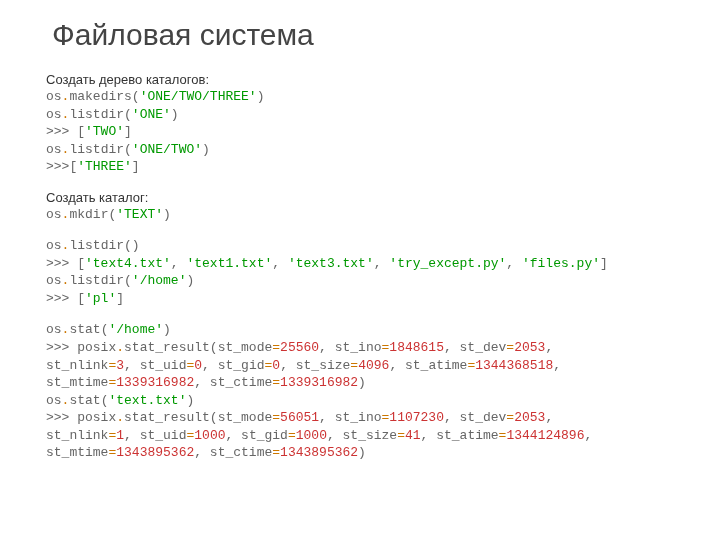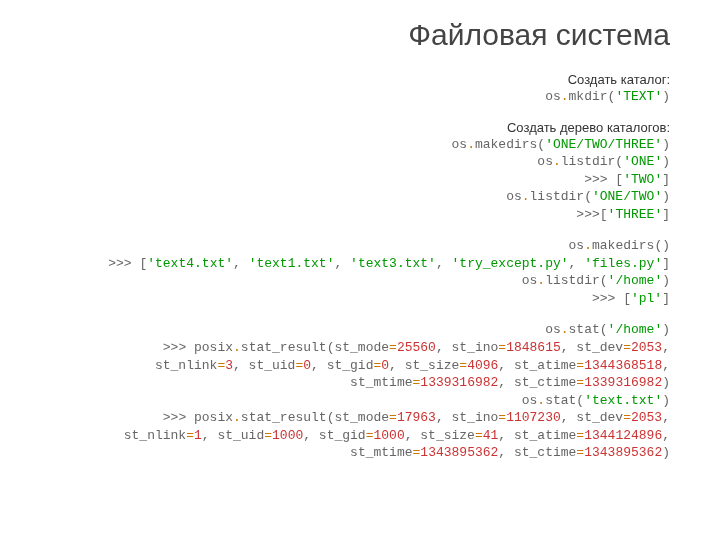--- a/index.html
+++ b/index.html
@@ -6,22 +6,21 @@
     margin: 0;
     padding: 0;
     width: 720px;
     height: 540px;
     background: #ffffff;
     font-family: Arial, Helvetica, sans-serif;
     color: #333;
     overflow: hidden;
   }
   .slide {
-    padding: 18px 50px 0 64px;
-    text-align: right;
+    padding: 18px 50px 0 46px;
   }
   h1 {
     font-size: 30px;
     font-weight: 400;
     color: #444;
     margin: 0 0 20px 6px;
   }
   .block {
     margin-bottom: 14px;
   }
@@ -43,43 +42,43 @@
   .n { color: #cc3333; }   
   .p { color: #666; }      
 </style>
 </head>
 <body>
 
 <div class="slide">
   <h1>Файловая система</h1>
 
   <div class="block">
-    <div class="heading">Создать каталог:</div>
-    <pre><span class="p">os</span><span class="m">.</span><span class="p">mkdir(</span><span class="s">'TEXT'</span><span class="p">)</span></pre>
-  </div>
-
-  <div class="block">
     <div class="heading">Создать дерево каталогов:</div>
     <pre><span class="p">os</span><span class="m">.</span><span class="p">makedirs(</span><span class="s">'ONE/TWO/THREE'</span><span class="p">)</span>
 <span class="p">os</span><span class="m">.</span><span class="p">listdir(</span><span class="s">'ONE'</span><span class="p">)</span>
 <span class="p">&gt;&gt;&gt; [</span><span class="s">'TWO'</span><span class="p">]</span>
 <span class="p">os</span><span class="m">.</span><span class="p">listdir(</span><span class="s">'ONE/TWO'</span><span class="p">)</span>
 <span class="p">&gt;&gt;&gt;[</span><span class="s">'THREE'</span><span class="p">]</span></pre>
   </div>
 
   <div class="block">
-    <pre><span class="p">os</span><span class="m">.</span><span class="p">makedirs()</span>
+    <div class="heading">Создать каталог:</div>
+    <pre><span class="p">os</span><span class="m">.</span><span class="p">mkdir(</span><span class="s">'TEXT'</span><span class="p">)</span></pre>
+  </div>
+
+  <div class="block">
+    <pre><span class="p">os</span><span class="m">.</span><span class="p">listdir()</span>
 <span class="p">&gt;&gt;&gt; [</span><span class="s">'text4.txt'</span><span class="p">, </span><span class="s">'text1.txt'</span><span class="p">, </span><span class="s">'text3.txt'</span><span class="p">, </span><span class="s">'try_except.py'</span><span class="p">, </span><span class="s">'files.py'</span><span class="p">]</span>
 <span class="p">os</span><span class="m">.</span><span class="p">listdir(</span><span class="s">'/home'</span><span class="p">)</span>
 <span class="p">&gt;&gt;&gt; [</span><span class="s">'pl'</span><span class="p">]</span></pre>
   </div>
 
   <div class="block">
     <pre><span class="p">os</span><span class="m">.</span><span class="p">stat(</span><span class="s">'/home'</span><span class="p">)</span>
 <span class="p">&gt;&gt;&gt; posix</span><span class="m">.</span><span class="p">stat_result(st_mode</span><span class="m">=</span><span class="n">25560</span><span class="p">, st_ino</span><span class="m">=</span><span class="n">1848615</span><span class="p">, st_dev</span><span class="m">=</span><span class="n">2053</span><span class="p">,</span>
 <span class="p">st_nlink</span><span class="m">=</span><span class="n">3</span><span class="p">, st_uid</span><span class="m">=</span><span class="n">0</span><span class="p">, st_gid</span><span class="m">=</span><span class="n">0</span><span class="p">, st_size</span><span class="m">=</span><span class="n">4096</span><span class="p">, st_atime</span><span class="m">=</span><span class="n">1344368518</span><span class="p">,</span>
 <span class="p">st_mtime</span><span class="m">=</span><span class="n">1339316982</span><span class="p">, st_ctime</span><span class="m">=</span><span class="n">1339316982</span><span class="p">)</span>
 <span class="p">os</span><span class="m">.</span><span class="p">stat(</span><span class="s">'text.txt'</span><span class="p">)</span>
-<span class="p">&gt;&gt;&gt; posix</span><span class="m">.</span><span class="p">stat_result(st_mode</span><span class="m">=</span><span class="n">17963</span><span class="p">, st_ino</span><span class="m">=</span><span class="n">1107230</span><span class="p">, st_dev</span><span class="m">=</span><span class="n">2053</span><span class="p">,</span>
+<span class="p">&gt;&gt;&gt; posix</span><span class="m">.</span><span class="p">stat_result(st_mode</span><span class="m">=</span><span class="n">56051</span><span class="p">, st_ino</span><span class="m">=</span><span class="n">1107230</span><span class="p">, st_dev</span><span class="m">=</span><span class="n">2053</span><span class="p">,</span>
 <span class="p">st_nlink</span><span class="m">=</span><span class="n">1</span><span class="p">, st_uid</span><span class="m">=</span><span class="n">1000</span><span class="p">, st_gid</span><span class="m">=</span><span class="n">1000</span><span class="p">, st_size</span><span class="m">=</span><span class="n">41</span><span class="p">, st_atime</span><span class="m">=</span><span class="n">1344124896</span><span class="p">,</span>
 <span class="p">st_mtime</span><span class="m">=</span><span class="n">1343895362</span><span class="p">, st_ctime</span><span class="m">=</span><span class="n">1343895362</span><span class="p">)</span></pre>
   </div>
 </div>
 
 </body></html>

